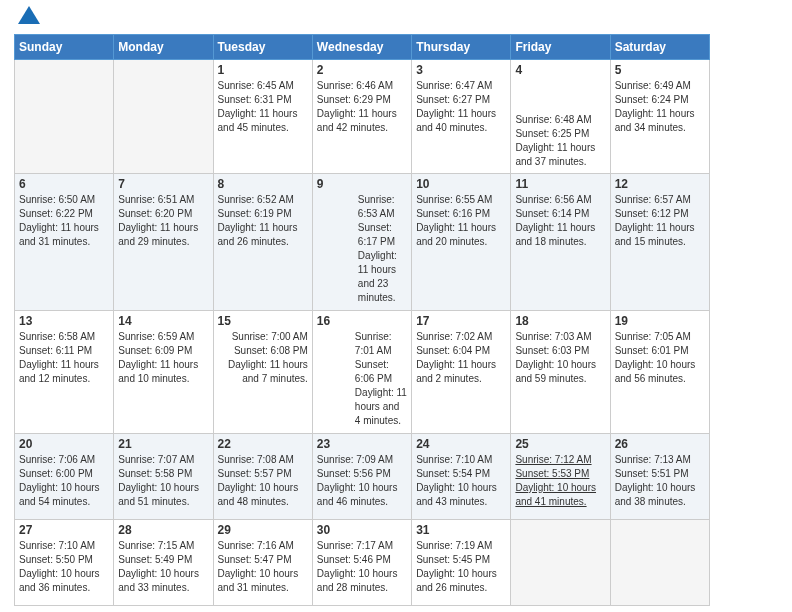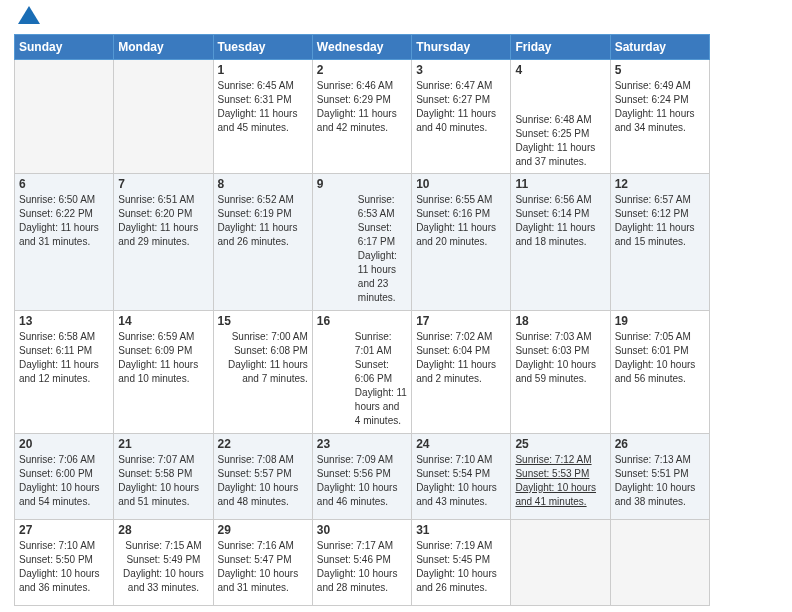--- a/index.html
+++ b/index.html
@@ -290,21 +290,21 @@
         </tr>
         <tr>
           <td>
             <span class="day-number">27</span>
             <div class="day-info" style="white-space: pre-line;">Sunrise: 7:10 AM
 Sunset: 5:50 PM
 Daylight: 10 hours and 36 minutes.</div>
           </td>
           <td>
             <span class="day-number">28</span>
-            <div class="day-info" style="white-space: pre-line; text-align: center;">Sunrise: 7:15 AM
+            <div class="day-info" style="white-space: pre-line;">Sunrise: 7:15 AM
 Sunset: 5:49 PM
 Daylight: 10 hours and 33 minutes.</div>
           </td>
           <td>
             <span class="day-number">29</span>
             <div class="day-info" style="white-space: pre-line;">Sunrise: 7:16 AM
 Sunset: 5:47 PM
 Daylight: 10 hours and 31 minutes.</div>
           </td>
           <td>

